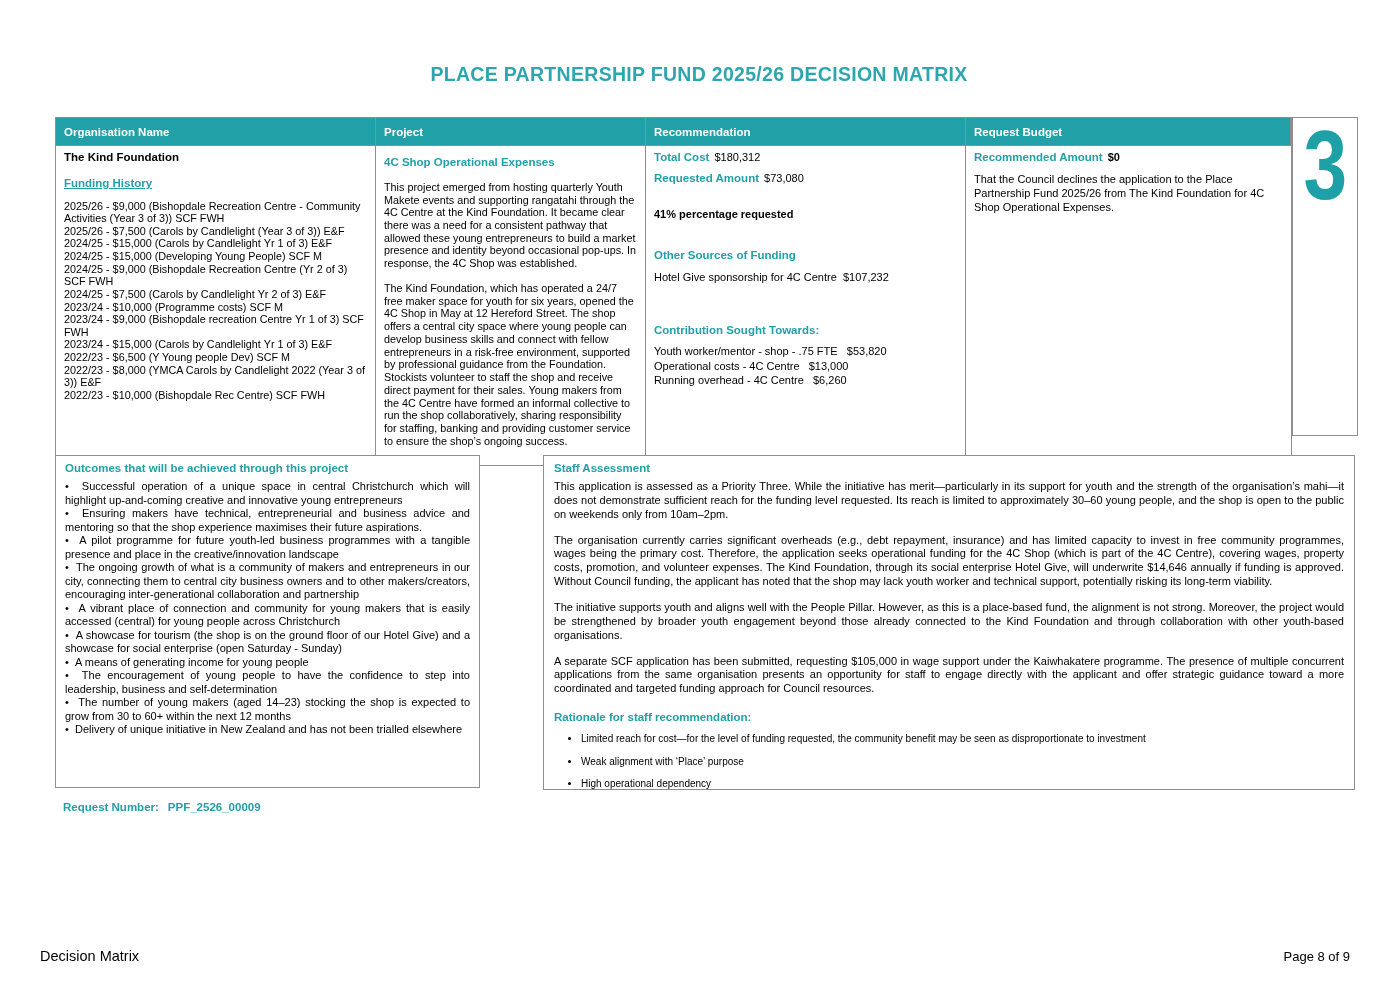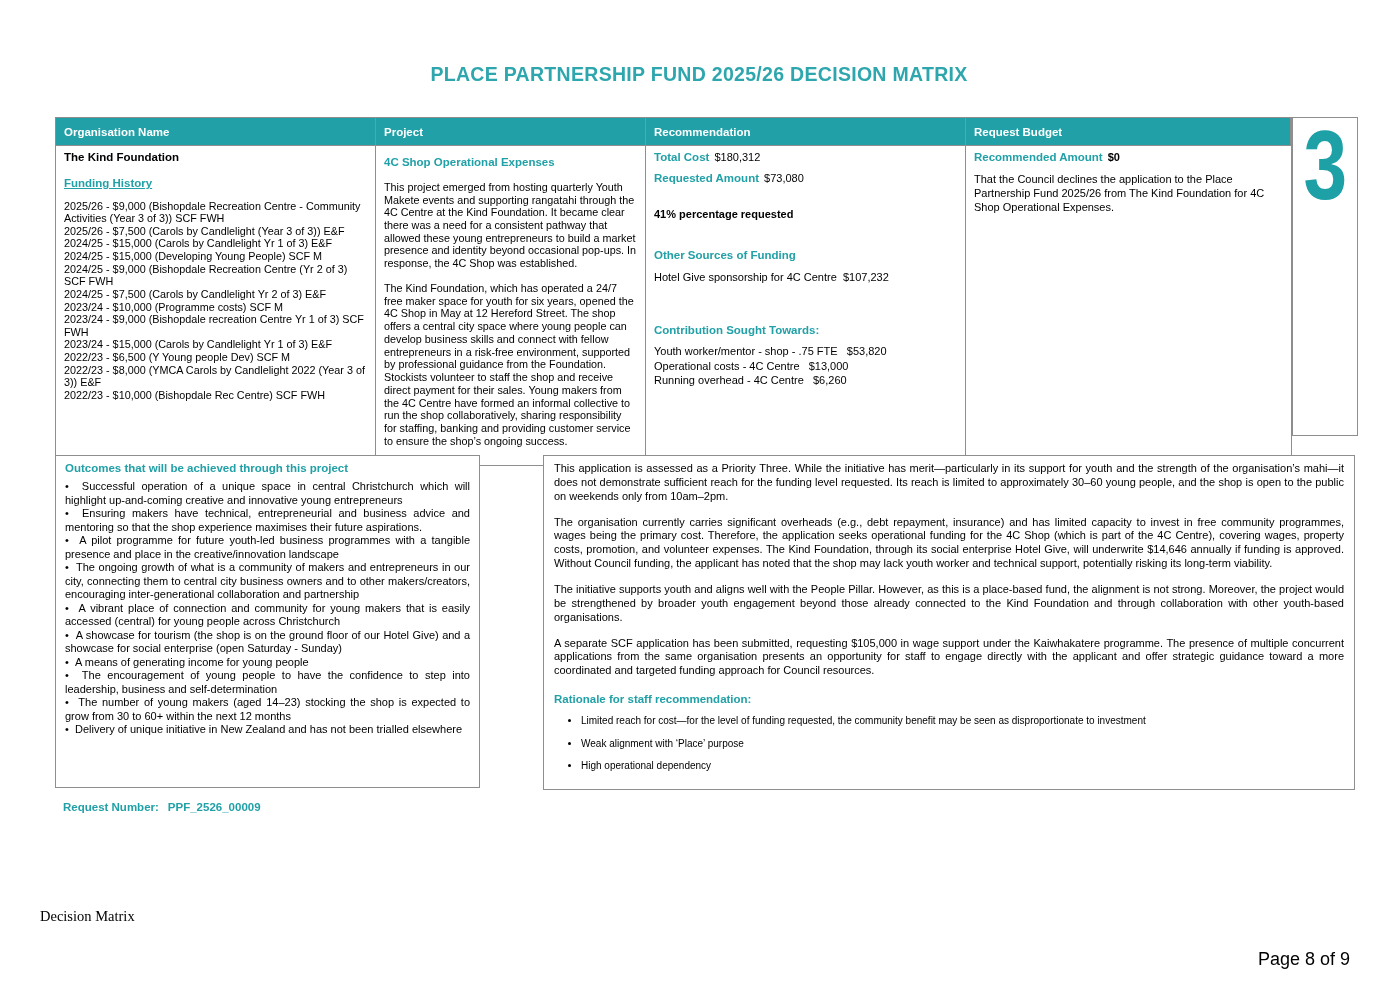--- a/index.html
+++ b/index.html
@@ -69,22 +69,22 @@
     font-size:11px;line-height:1.23;text-align:justify;
   }
   .outcome-list div::before{content:"\2022\00a0\00a0";}
   .staff-paras p{font-size:11px;line-height:1.26;text-align:justify;margin-bottom:12px;}
   .rationale-h{margin-top:15px;margin-bottom:10px;}
   .rationale-list{list-style:disc;padding-left:27px;}
   .rationale-list li{font-size:10px;line-height:1.25;margin-bottom:10px;}
   
   .request-number{position:absolute;left:63px;top:801px;font-size:11.5px;font-weight:700;color:var(--c-accent);}
   .request-number .val{margin-left:9px;}
-  .footer-left{position:absolute;left:40px;top:908px;font-family:Liberation Serif, serif;font-size:14.5px;}
-  .footer-right{position:absolute;right:48px;top:949px;font-size:18px;}
+  .footer-left{position:absolute;left:40px;top:948px;font-family:Liberation Sans, sans-serif;font-size:14.5px;}
+  .footer-right{position:absolute;right:48px;top:949px;font-size:13px;}
 </style>
 </head>
 <body>
 
 <div class="page-title">PLACE PARTNERSHIP FUND 2025/26 DECISION MATRIX</div>
 
 <div class="matrix">
   <div class="hcell">Organisation Name</div>
   <div class="hcell">Project</div>
   <div class="hcell">Recommendation</div>
@@ -162,20 +162,21 @@
       <div>A vibrant place of connection and community for young makers that is easily accessed (central) for young people across Christchurch</div>
       <div>A showcase for tourism (the shop is on the ground floor of our Hotel Give) and a showcase for social enterprise (open Saturday - Sunday)</div>
       <div>A means of generating income for young people</div>
       <div>The encouragement of young people to have the confidence to step into leadership, business and self-determination</div>
       <div>The number of young makers (aged 14–23) stocking the shop is expected to grow from 30 to 60+ within the next 12 months</div>
       <div>Delivery of unique initiative in New Zealand and has not been trialled elsewhere</div>
     </div>
 </div>
 
 <div class="box staff-box">
+  <div class="box-heading">Staff Assessment</div>
   <div class="staff-paras">
       <p>This application is assessed as a Priority Three. While the initiative has merit—particularly in its support for youth and the strength of the organisation’s mahi—it does not demonstrate sufficient reach for the funding level requested. Its reach is limited to approximately 30–60 young people, and the shop is open to the public on weekends only from 10am–2pm.</p>
       <p>The organisation currently carries significant overheads (e.g., debt repayment, insurance) and has limited capacity to invest in free community programmes, wages being the primary cost. Therefore, the application seeks operational funding for the 4C Shop (which is part of the 4C Centre), covering wages, property costs, promotion, and volunteer expenses. The Kind Foundation, through its social enterprise Hotel Give, will underwrite $14,646 annually if funding is approved. Without Council funding, the applicant has noted that the shop may lack youth worker and technical support, potentially risking its long-term viability.</p>
       <p>The initiative supports youth and aligns well with the People Pillar. However, as this is a place-based fund, the alignment is not strong. Moreover, the project would be strengthened by broader youth engagement beyond those already connected to the Kind Foundation and through collaboration with other youth-based organisations.</p>
       <p>A separate SCF application has been submitted, requesting $105,000 in wage support under the Kaiwhakatere programme. The presence of multiple concurrent applications from the same organisation presents an opportunity for staff to engage directly with the applicant and offer strategic guidance toward a more coordinated and targeted funding approach for Council resources.</p>
     </div>
   <div class="teal-h rationale-h">Rationale for staff recommendation:</div>
   <ul class="rationale-list">
       <li>Limited reach for cost—for the level of funding requested, the community benefit may be seen as disproportionate to investment</li>
       <li>Weak alignment with ‘Place’ purpose</li>

